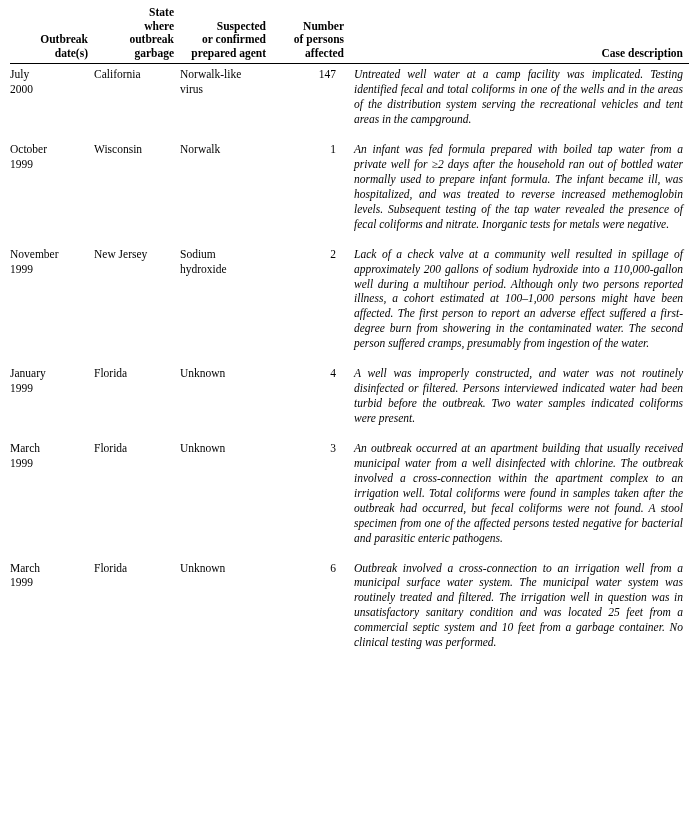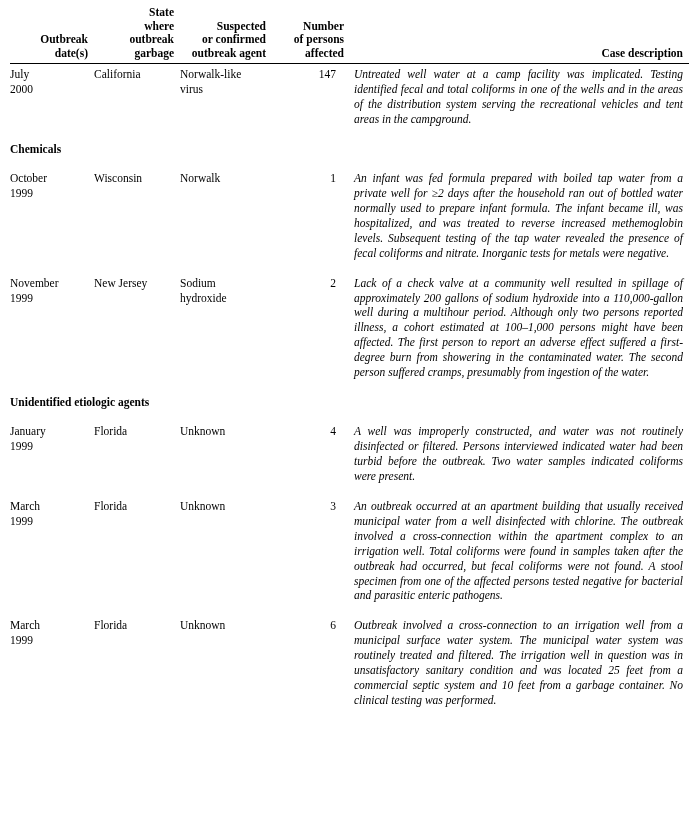--- a/index.html
+++ b/index.html
@@ -88,21 +88,21 @@
         </th>
         <th>
           <div>State</div>
           <div>where</div>
           <div>outbreak</div>
           <div>garbage</div>
         </th>
         <th>
           <div>Suspected</div>
           <div>or confirmed</div>
-          <div>outbreak agent</div>
+          <div>prepared agent</div>
         </th>
         <th>
           <div>Number</div>
           <div>of persons</div>
           <div>affected</div>
         </th>
         <th>
           <div>Case description</div>
         </th>
       </tr>
@@ -116,23 +116,20 @@
         </td>
         <td class="state">California</td>
         <td class="agent">
           <div>Norwalk-like</div>
           <div>virus</div>
         </td>
         <td class="number">147</td>
         <td class="desc">Untreated well water at a camp facility was implicated. Testing identified fecal and total coliforms in one of the wells and in the areas of the distribution system serving the recreational vehicles and tent areas in the campground.</td>
       </tr>
 
-      <tr class="section-row">
-        <td colspan="5">Chemicals</td>
-      </tr>
 
       <tr class="spacer">
           <td colspan="5"></td>
         </tr>
 
       <tr>
         <td class="date">
           <div>October</div>
           <div>1999</div>
         </td>
@@ -155,23 +152,20 @@
         </td>
         <td class="state">New Jersey</td>
         <td class="agent">
           <div>Sodium</div>
           <div>hydroxide</div>
         </td>
         <td class="number">2</td>
         <td class="desc">Lack of a check valve at a community well resulted in spillage of approximately 200 gallons of sodium hydroxide into a 110,000-gallon well during a multihour period. Although only two persons reported illness, a cohort estimated at 100–1,000 persons might have been affected. The first person to report an adverse effect suffered a first-degree burn from showering in the contaminated water. The second person suffered cramps, presumably from ingestion of the water.</td>
       </tr>
 
-      <tr class="section-row">
-        <td colspan="5">Unidentified etiologic agents</td>
-      </tr>
 
       <tr class="spacer">
           <td colspan="5"></td>
         </tr>
 
       <tr>
         <td class="date">
           <div>January</div>
           <div>1999</div>
         </td>

